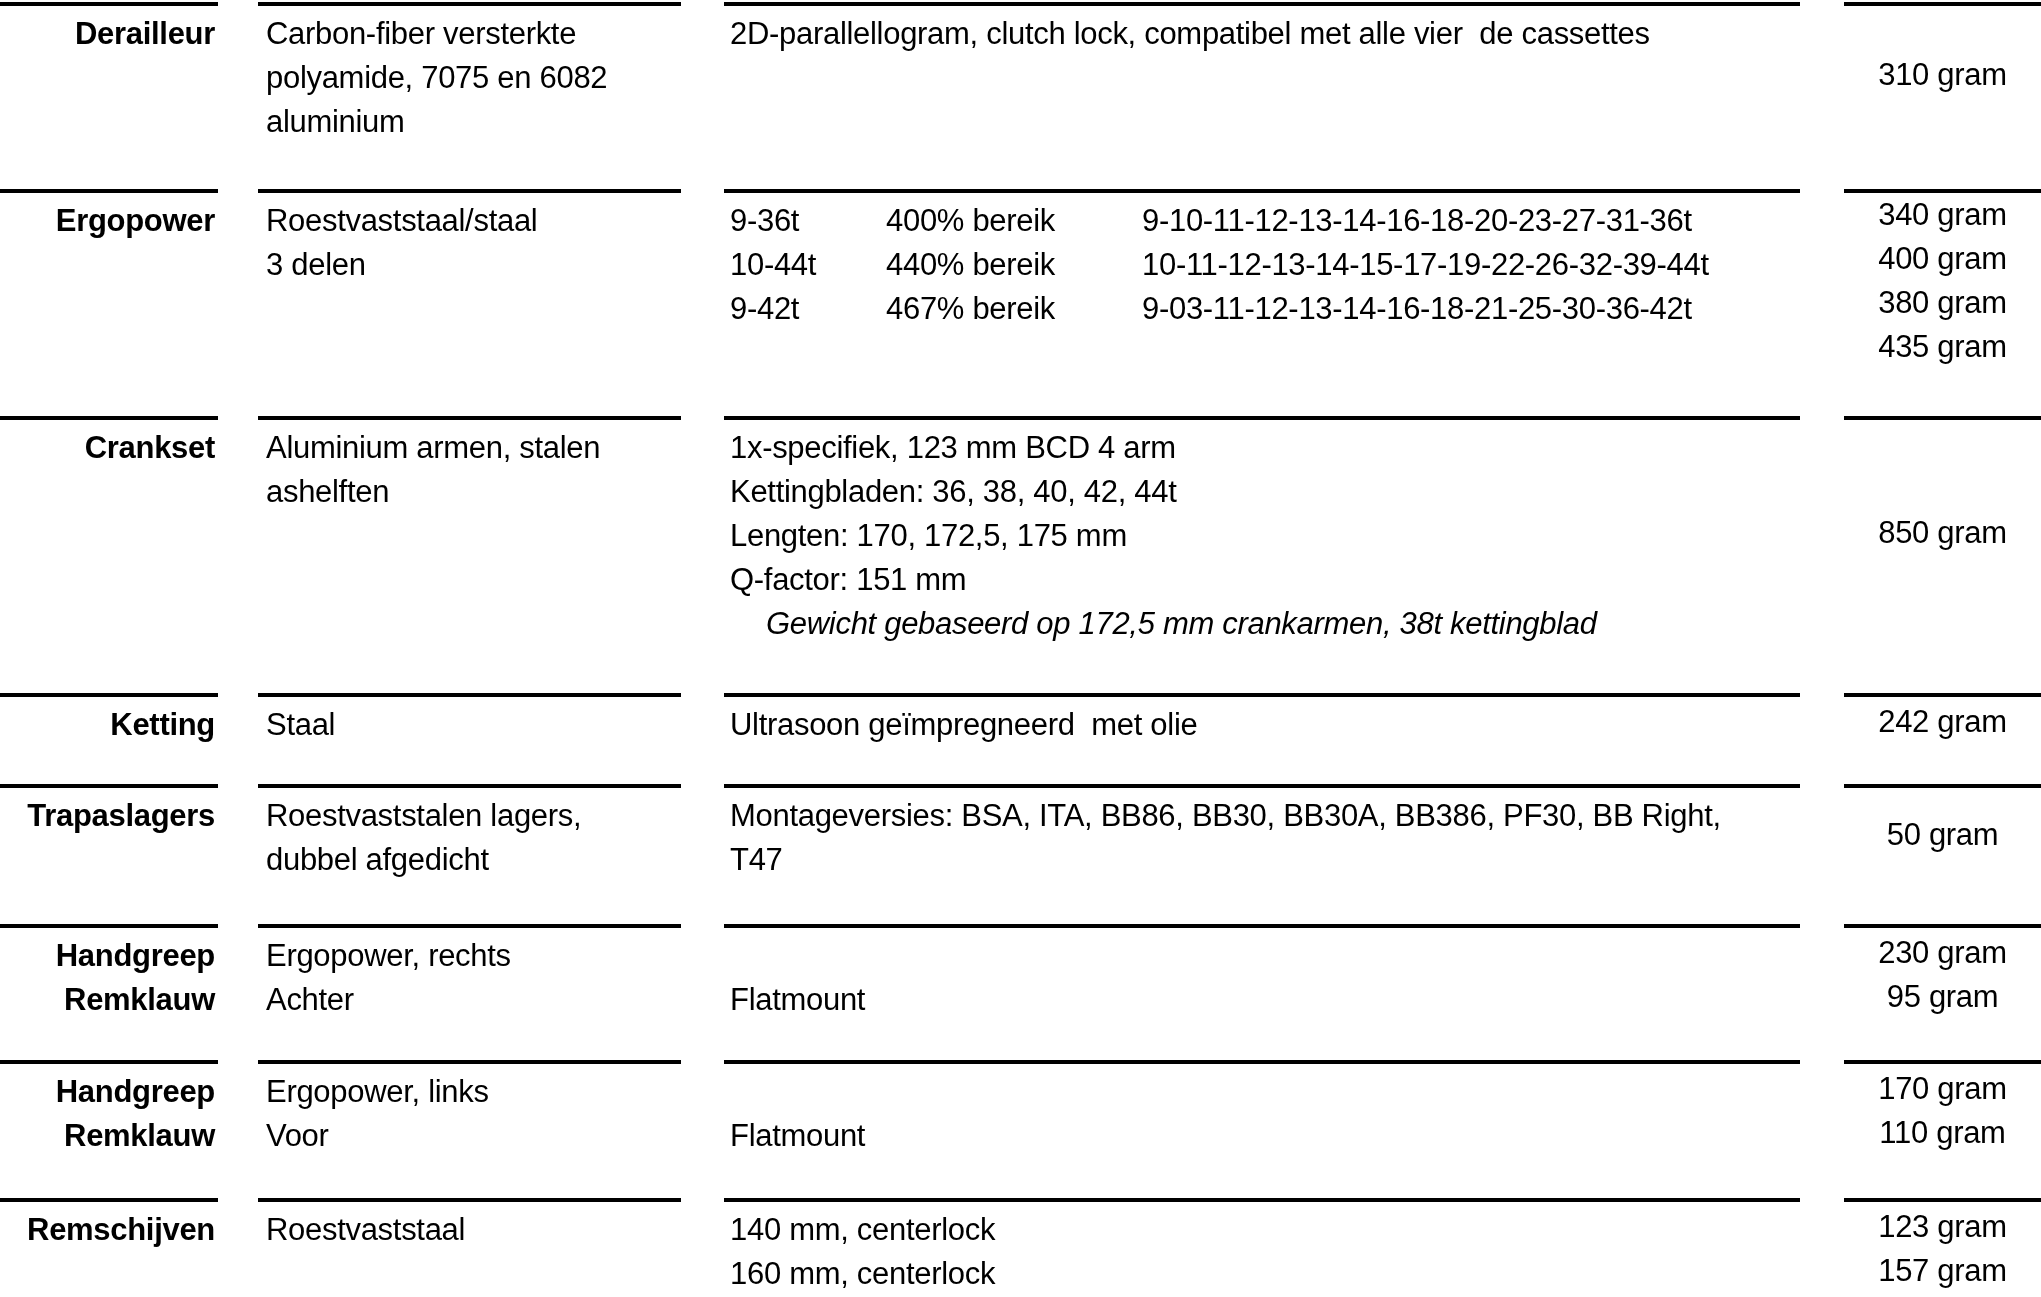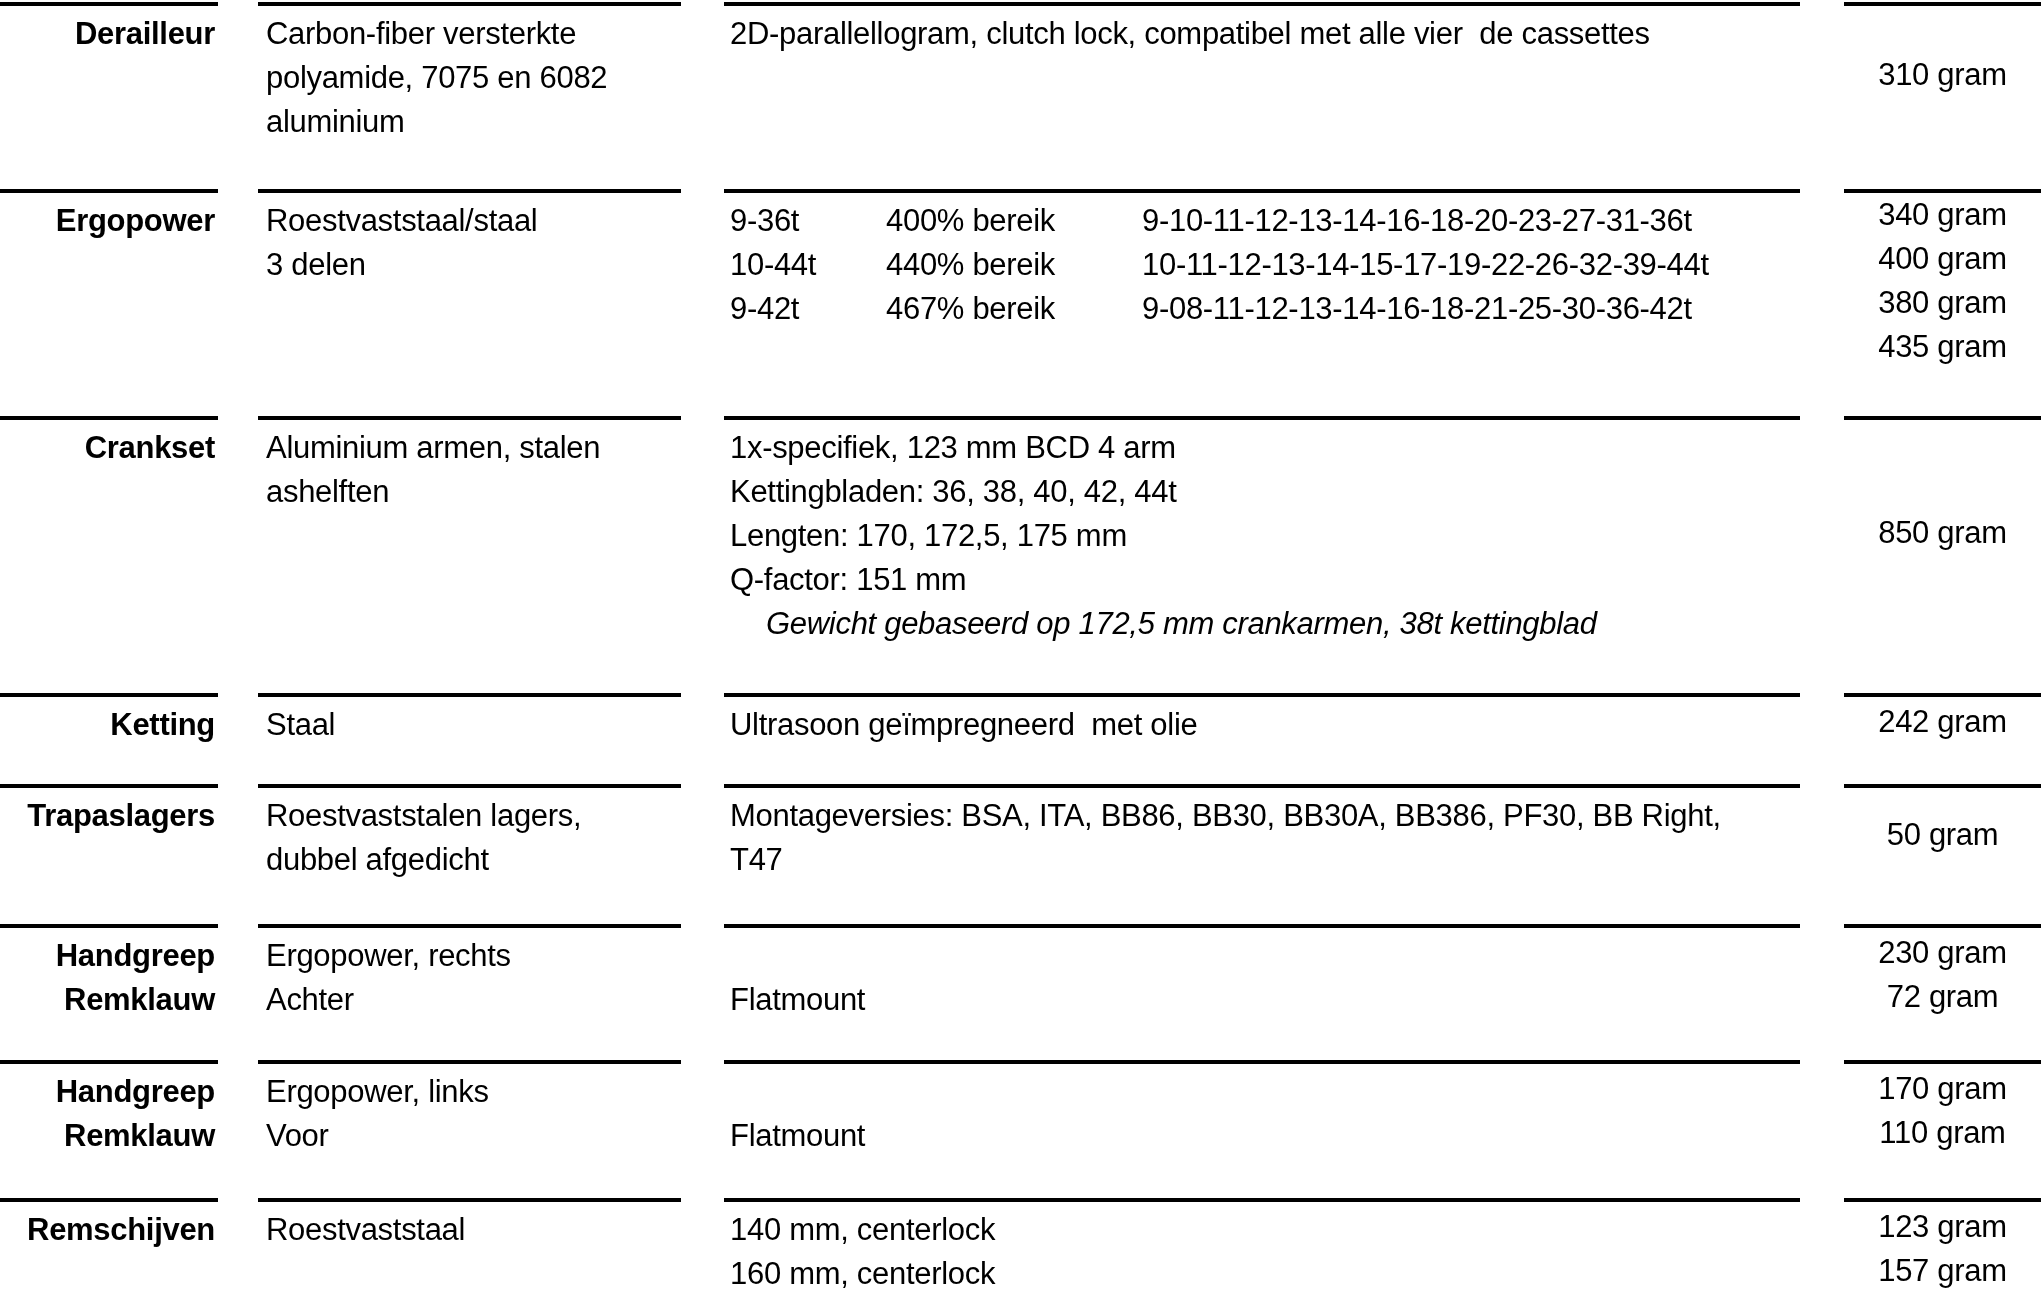--- a/index.html
+++ b/index.html
@@ -93,21 +93,21 @@
       </div>
       <div class="gut g1"></div>
       <div class="cell c2">
         <div class="line">Roestvaststaal/staal</div>
         <div class="line">3 delen</div>
       </div>
       <div class="gut g2"></div>
       <div class="cell c3">
         <div class="subrow line"><div class="sub1">9-36t</div><div class="sub2">400% bereik</div><div class="sub3">9-10-11-12-13-14-16-18-20-23-27-31-36t</div></div>
         <div class="subrow line"><div class="sub1">10-44t</div><div class="sub2">440% bereik</div><div class="sub3">10-11-12-13-14-15-17-19-22-26-32-39-44t</div></div>
-        <div class="subrow line"><div class="sub1">9-42t</div><div class="sub2">467% bereik</div><div class="sub3">9-08-11-12-13-14-16-18-21-25-30-36-42t</div></div>
+        <div class="subrow line"><div class="sub1">9-42t</div><div class="sub2">467% bereik</div><div class="sub3">9-03-11-12-13-14-16-18-21-25-30-36-42t</div></div>
       </div>
       <div class="gut g3"></div>
       <div class="cell c4">
         <div class="line weight-line">340 gram</div>
         <div class="line weight-line">400 gram</div>
         <div class="line weight-line">380 gram</div>
         <div class="line weight-line">435 gram</div>
       </div>
     </div>
     <div class="row">
@@ -179,21 +179,21 @@
         <div class="line">Achter</div>
       </div>
       <div class="gut g2"></div>
       <div class="cell c3">
         <div class="line"></div>
         <div class="line">Flatmount</div>
       </div>
       <div class="gut g3"></div>
       <div class="cell c4">
         <div class="line weight-line">230 gram</div>
-        <div class="line weight-line">72 gram</div>
+        <div class="line weight-line">95 gram</div>
       </div>
     </div>
     <div class="row">
       <div class="cell c1">
         <div class="line">Handgreep</div>
         <div class="line">Remklauw</div>
       </div>
       <div class="gut g1"></div>
       <div class="cell c2">
         <div class="line">Ergopower, links</div>

